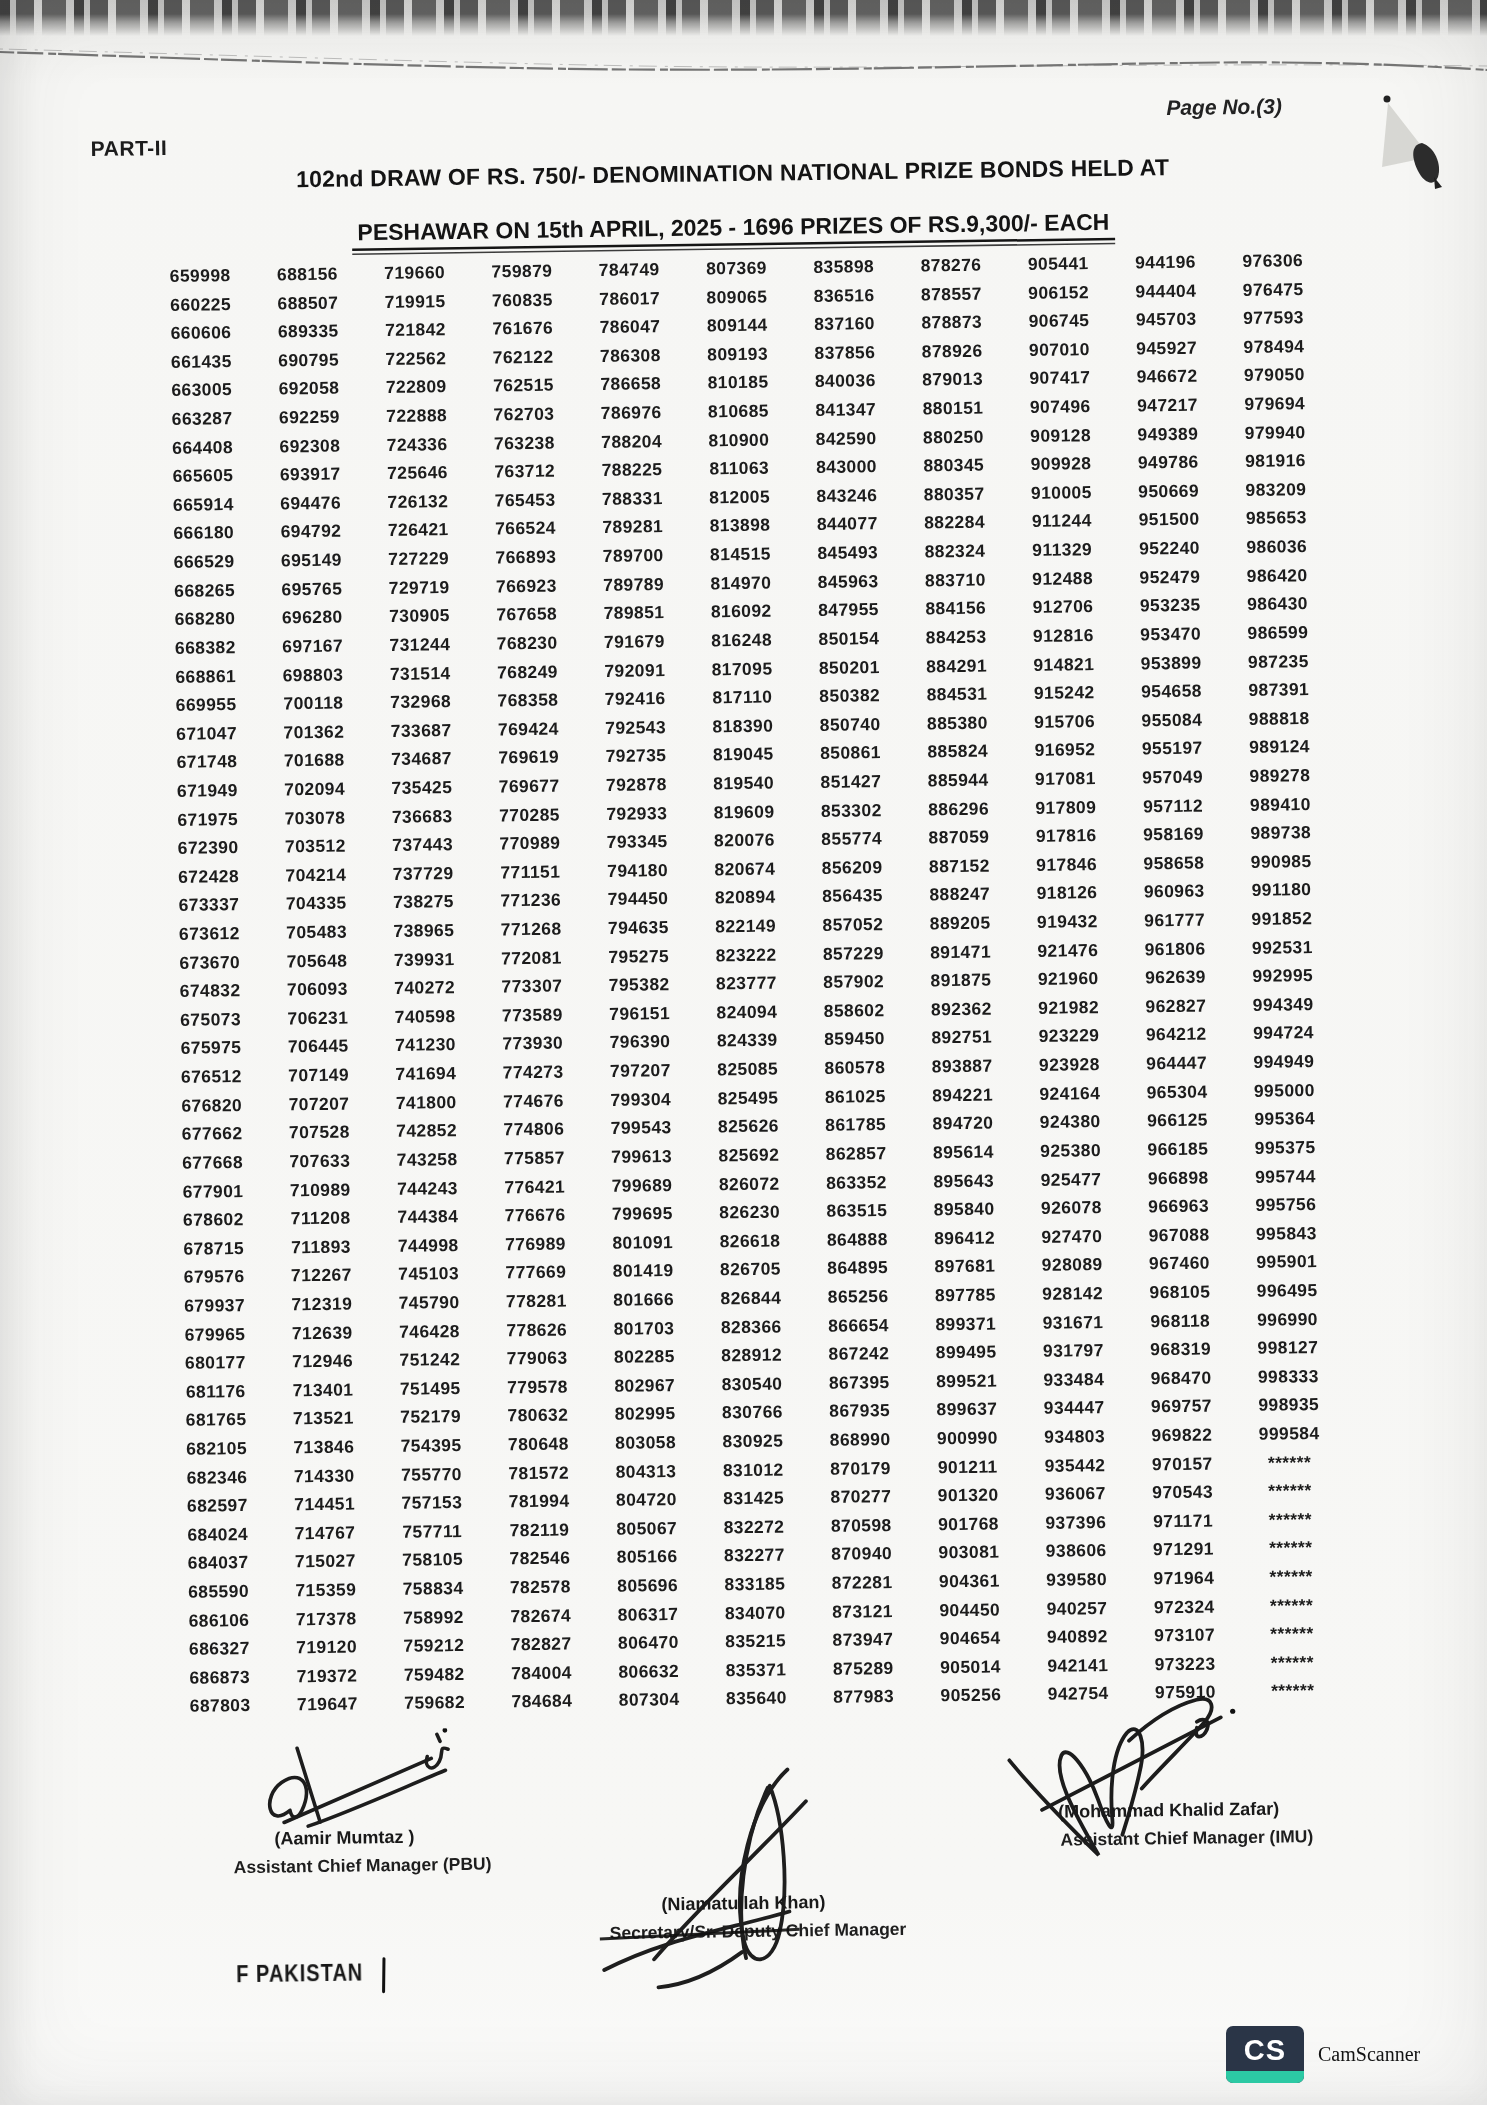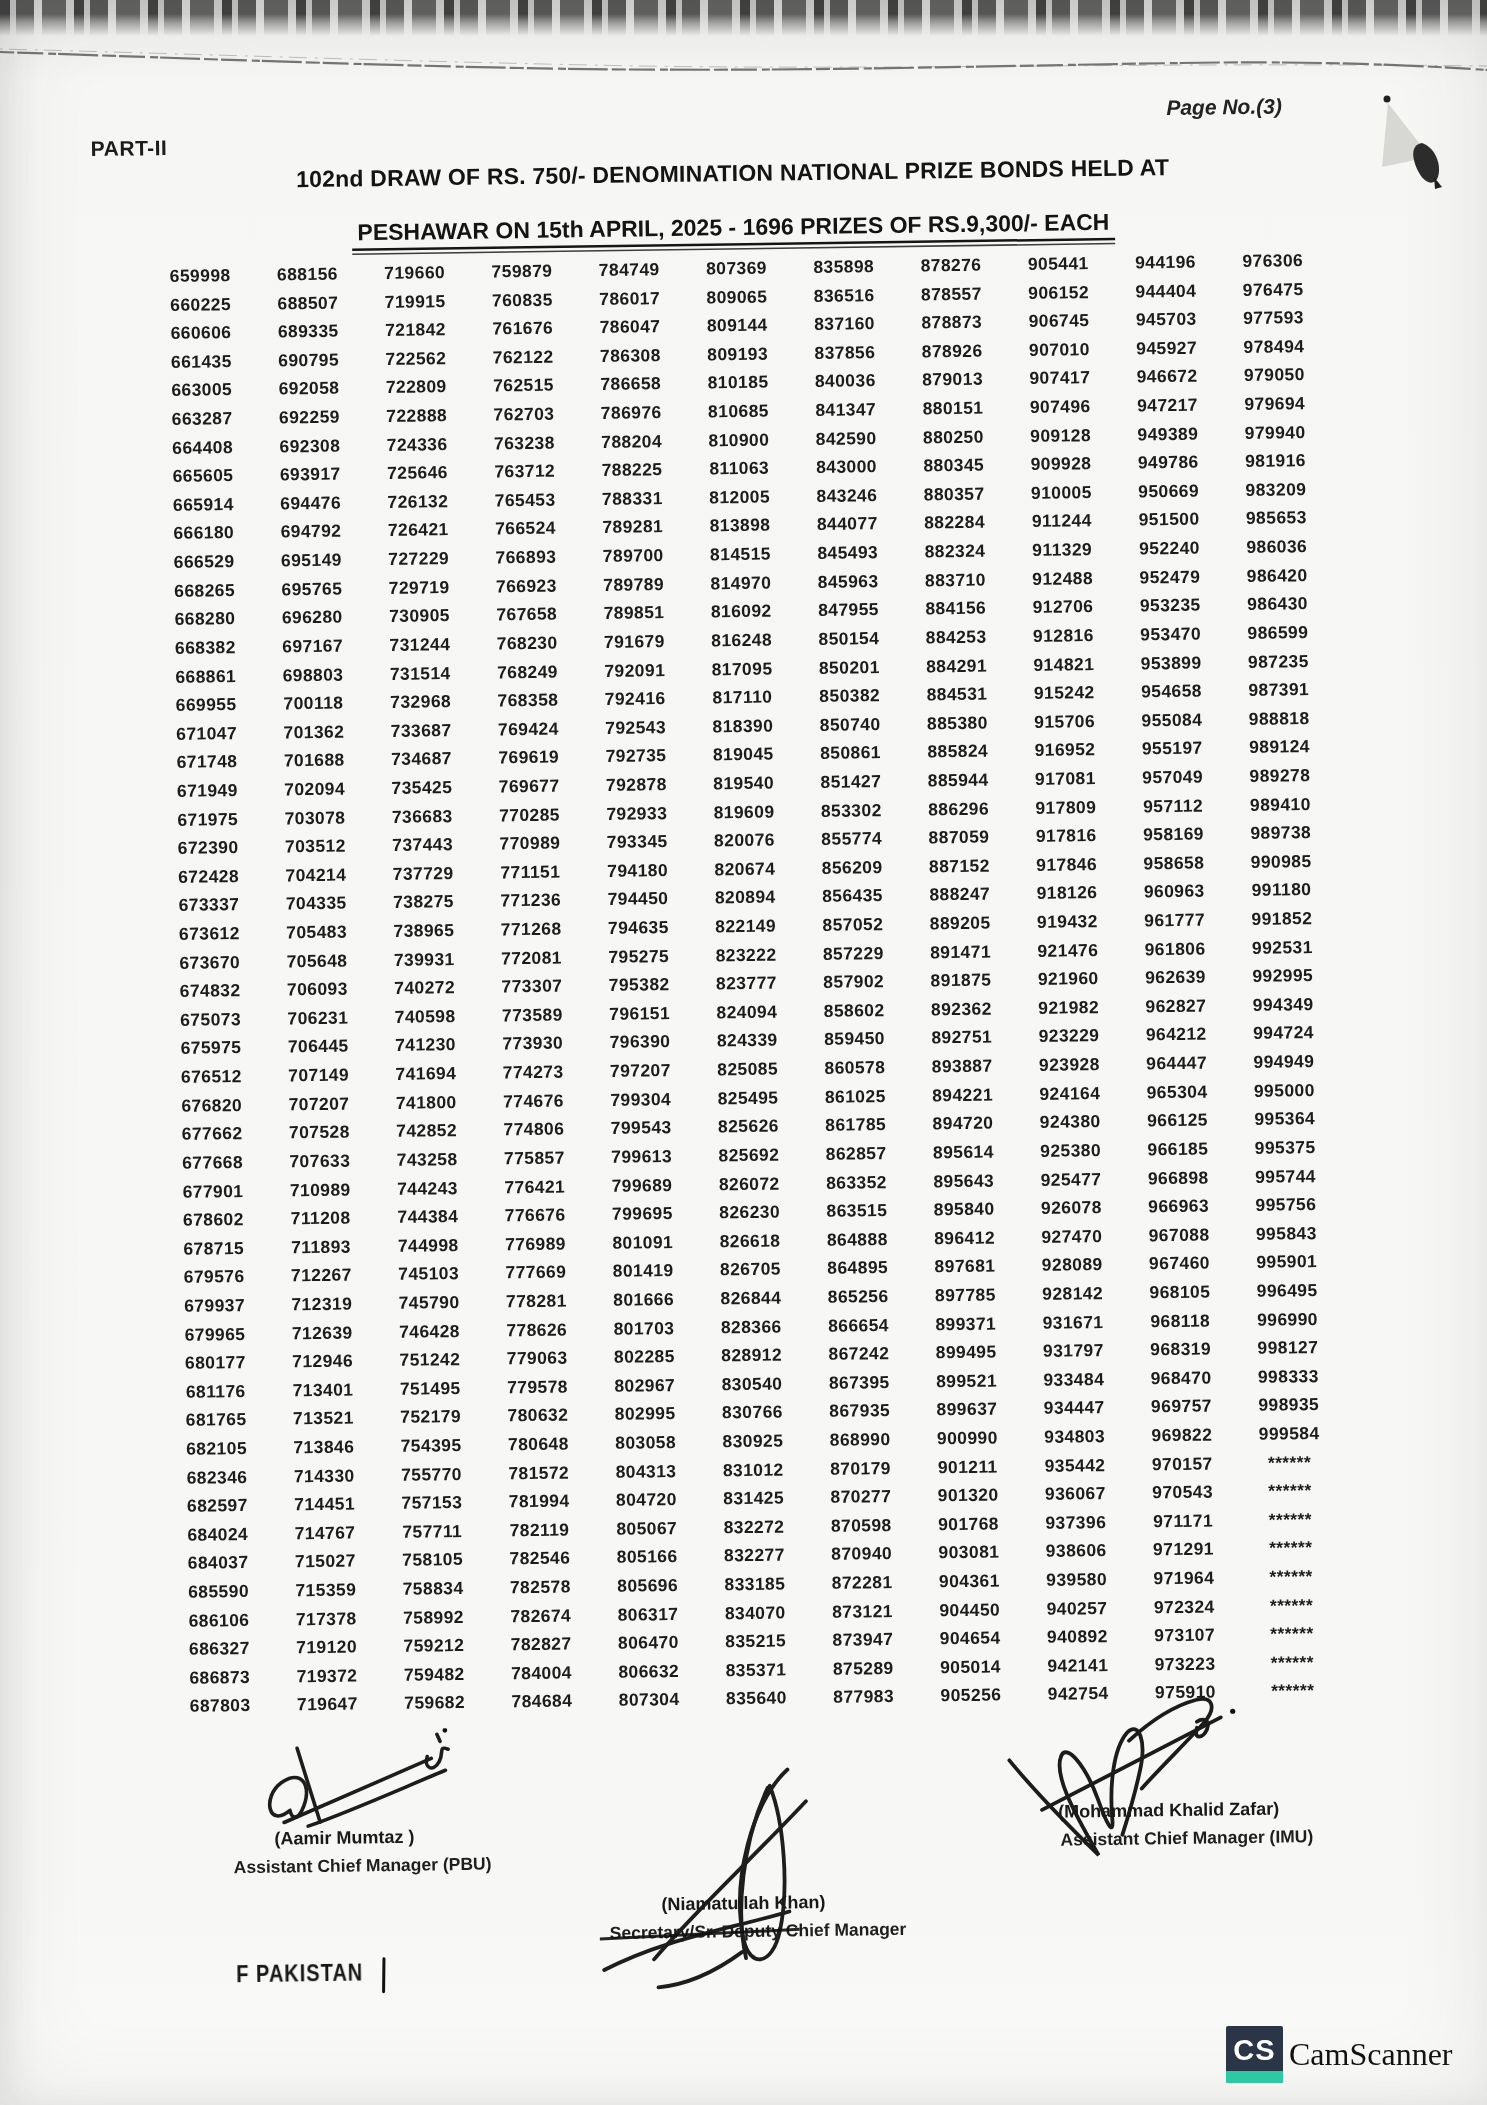--- a/index.html
+++ b/index.html
@@ -51,27 +51,27 @@
   .strike::before{content:""; position:absolute; left:-10px; right:36%; top:52%;
                   border-top:3px solid #101010; transform:rotate(-2deg); opacity:.9;}
   .sig-svg{position:absolute; pointer-events:none;}
   .partial-stamp{position:absolute; left:222px; top:1956px; height:26px; overflow:hidden;
                  font-size:20px; font-weight:700; color:#161616; letter-spacing:1px;
                  transform:scaleY(1.15); filter:blur(.3px);}
   .tickmark{position:absolute; left:368px; top:1952px; width:3px; height:36px; background:#111;
             transform:rotate(1.5deg); border-radius:2px;}
   
   .cs-row{position:absolute; left:1226px; top:2026px; display:flex; align-items:center;}
-  .cs-badge{width:57px; height:57px; border-radius:2px; background:#2a3547; position:relative;
+  .cs-badge{width:78px; height:57px; border-radius:7px; background:#2a3547; position:relative;
             overflow:hidden; flex:0 0 auto;}
   .cs-badge .cs-txt{position:absolute; left:0; top:2px; width:100%; height:44px; display:flex;
             align-items:center; justify-content:center; color:#fff; font-weight:700;
             font-size:29px; letter-spacing:1px;}
   .cs-badge .cs-strip{position:absolute; left:0; bottom:0; width:100%; height:12px; background:#2cc9a4;}
-  .cs-word{margin-left:6px; font-family:"Liberation Serif", serif; font-size:32px; color:#121212;}
+  .cs-word{margin-left:14px; font-family:"Liberation Serif", serif; font-size:20px; color:#121212;}
   .inkblot{position:absolute; left:1330px; top:85px; pointer-events:none;}
 </style>
 </head>
 <body>
 
 <div id="page">
 
   <div class="smudge"></div>
   <svg class="foldline" width="1487" height="110" viewBox="0 0 1487 110">
     <path d="M0,52 C180,58 330,64 520,68 C760,73 980,66 1180,63 C1300,61 1400,64 1487,70" fill="none" stroke="#4a4a4a" stroke-width="2.2" opacity=".75" stroke-dasharray="14 3 26 5 8 2 40 4"></path>

